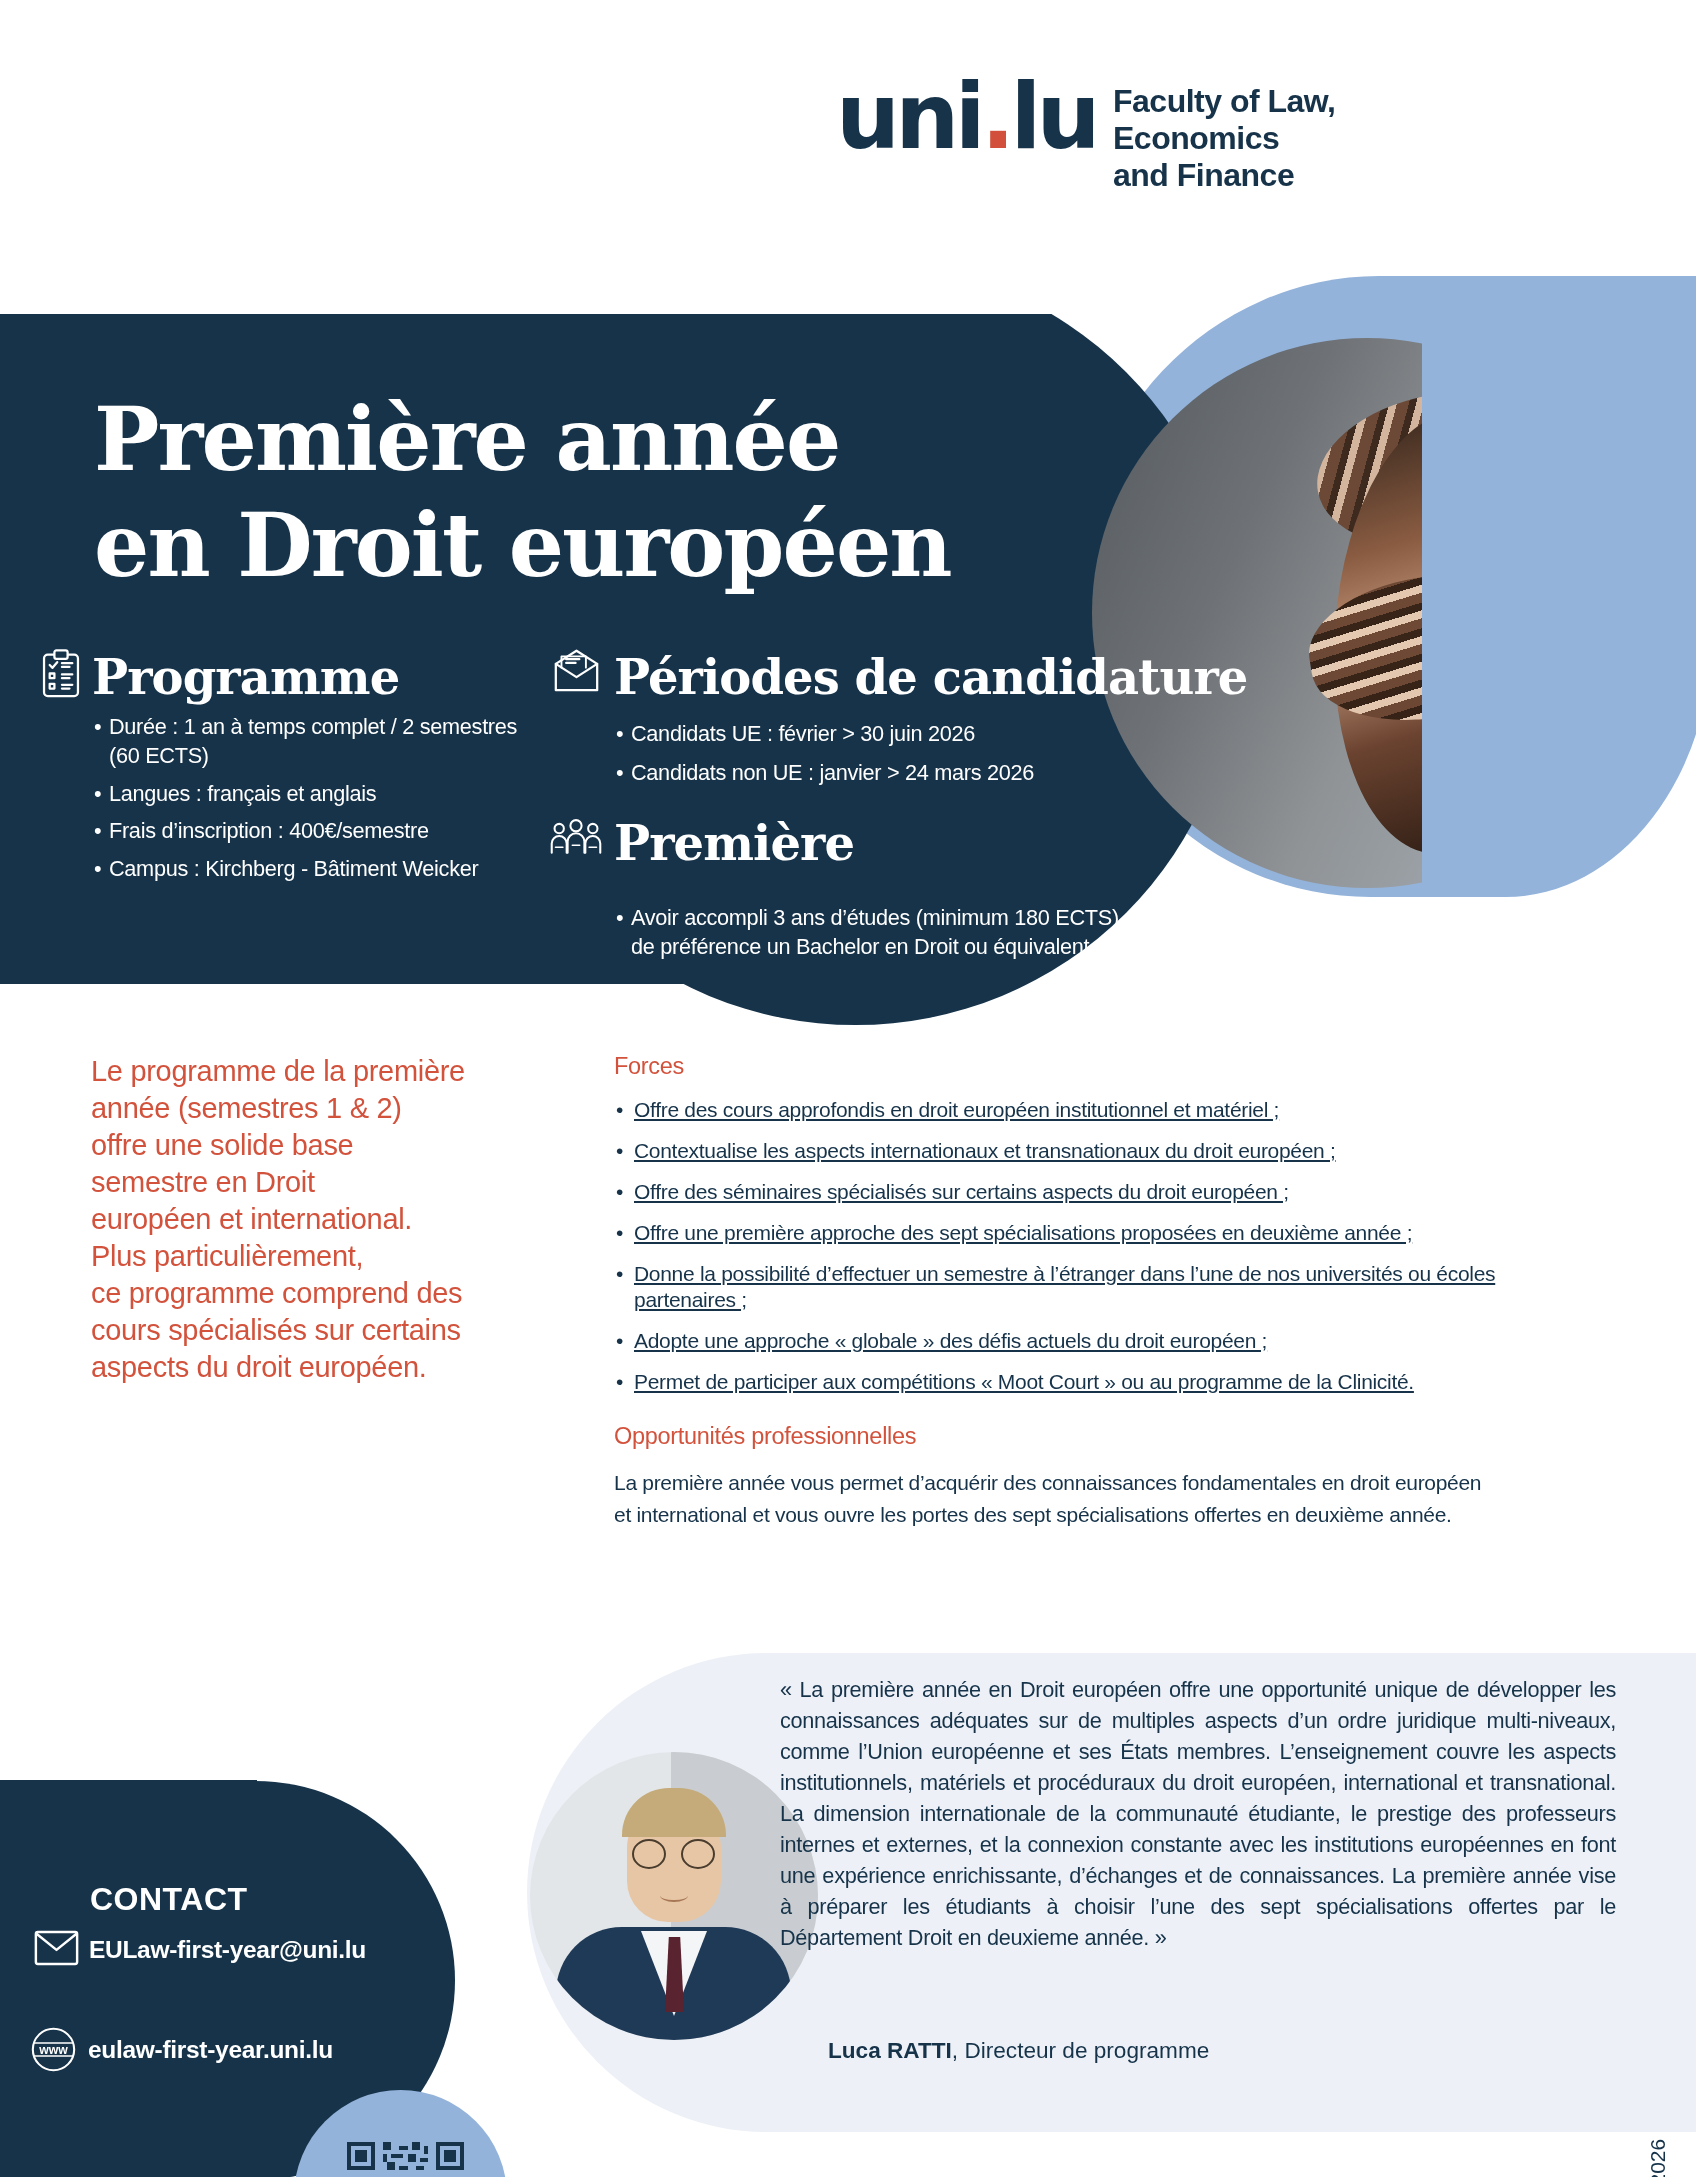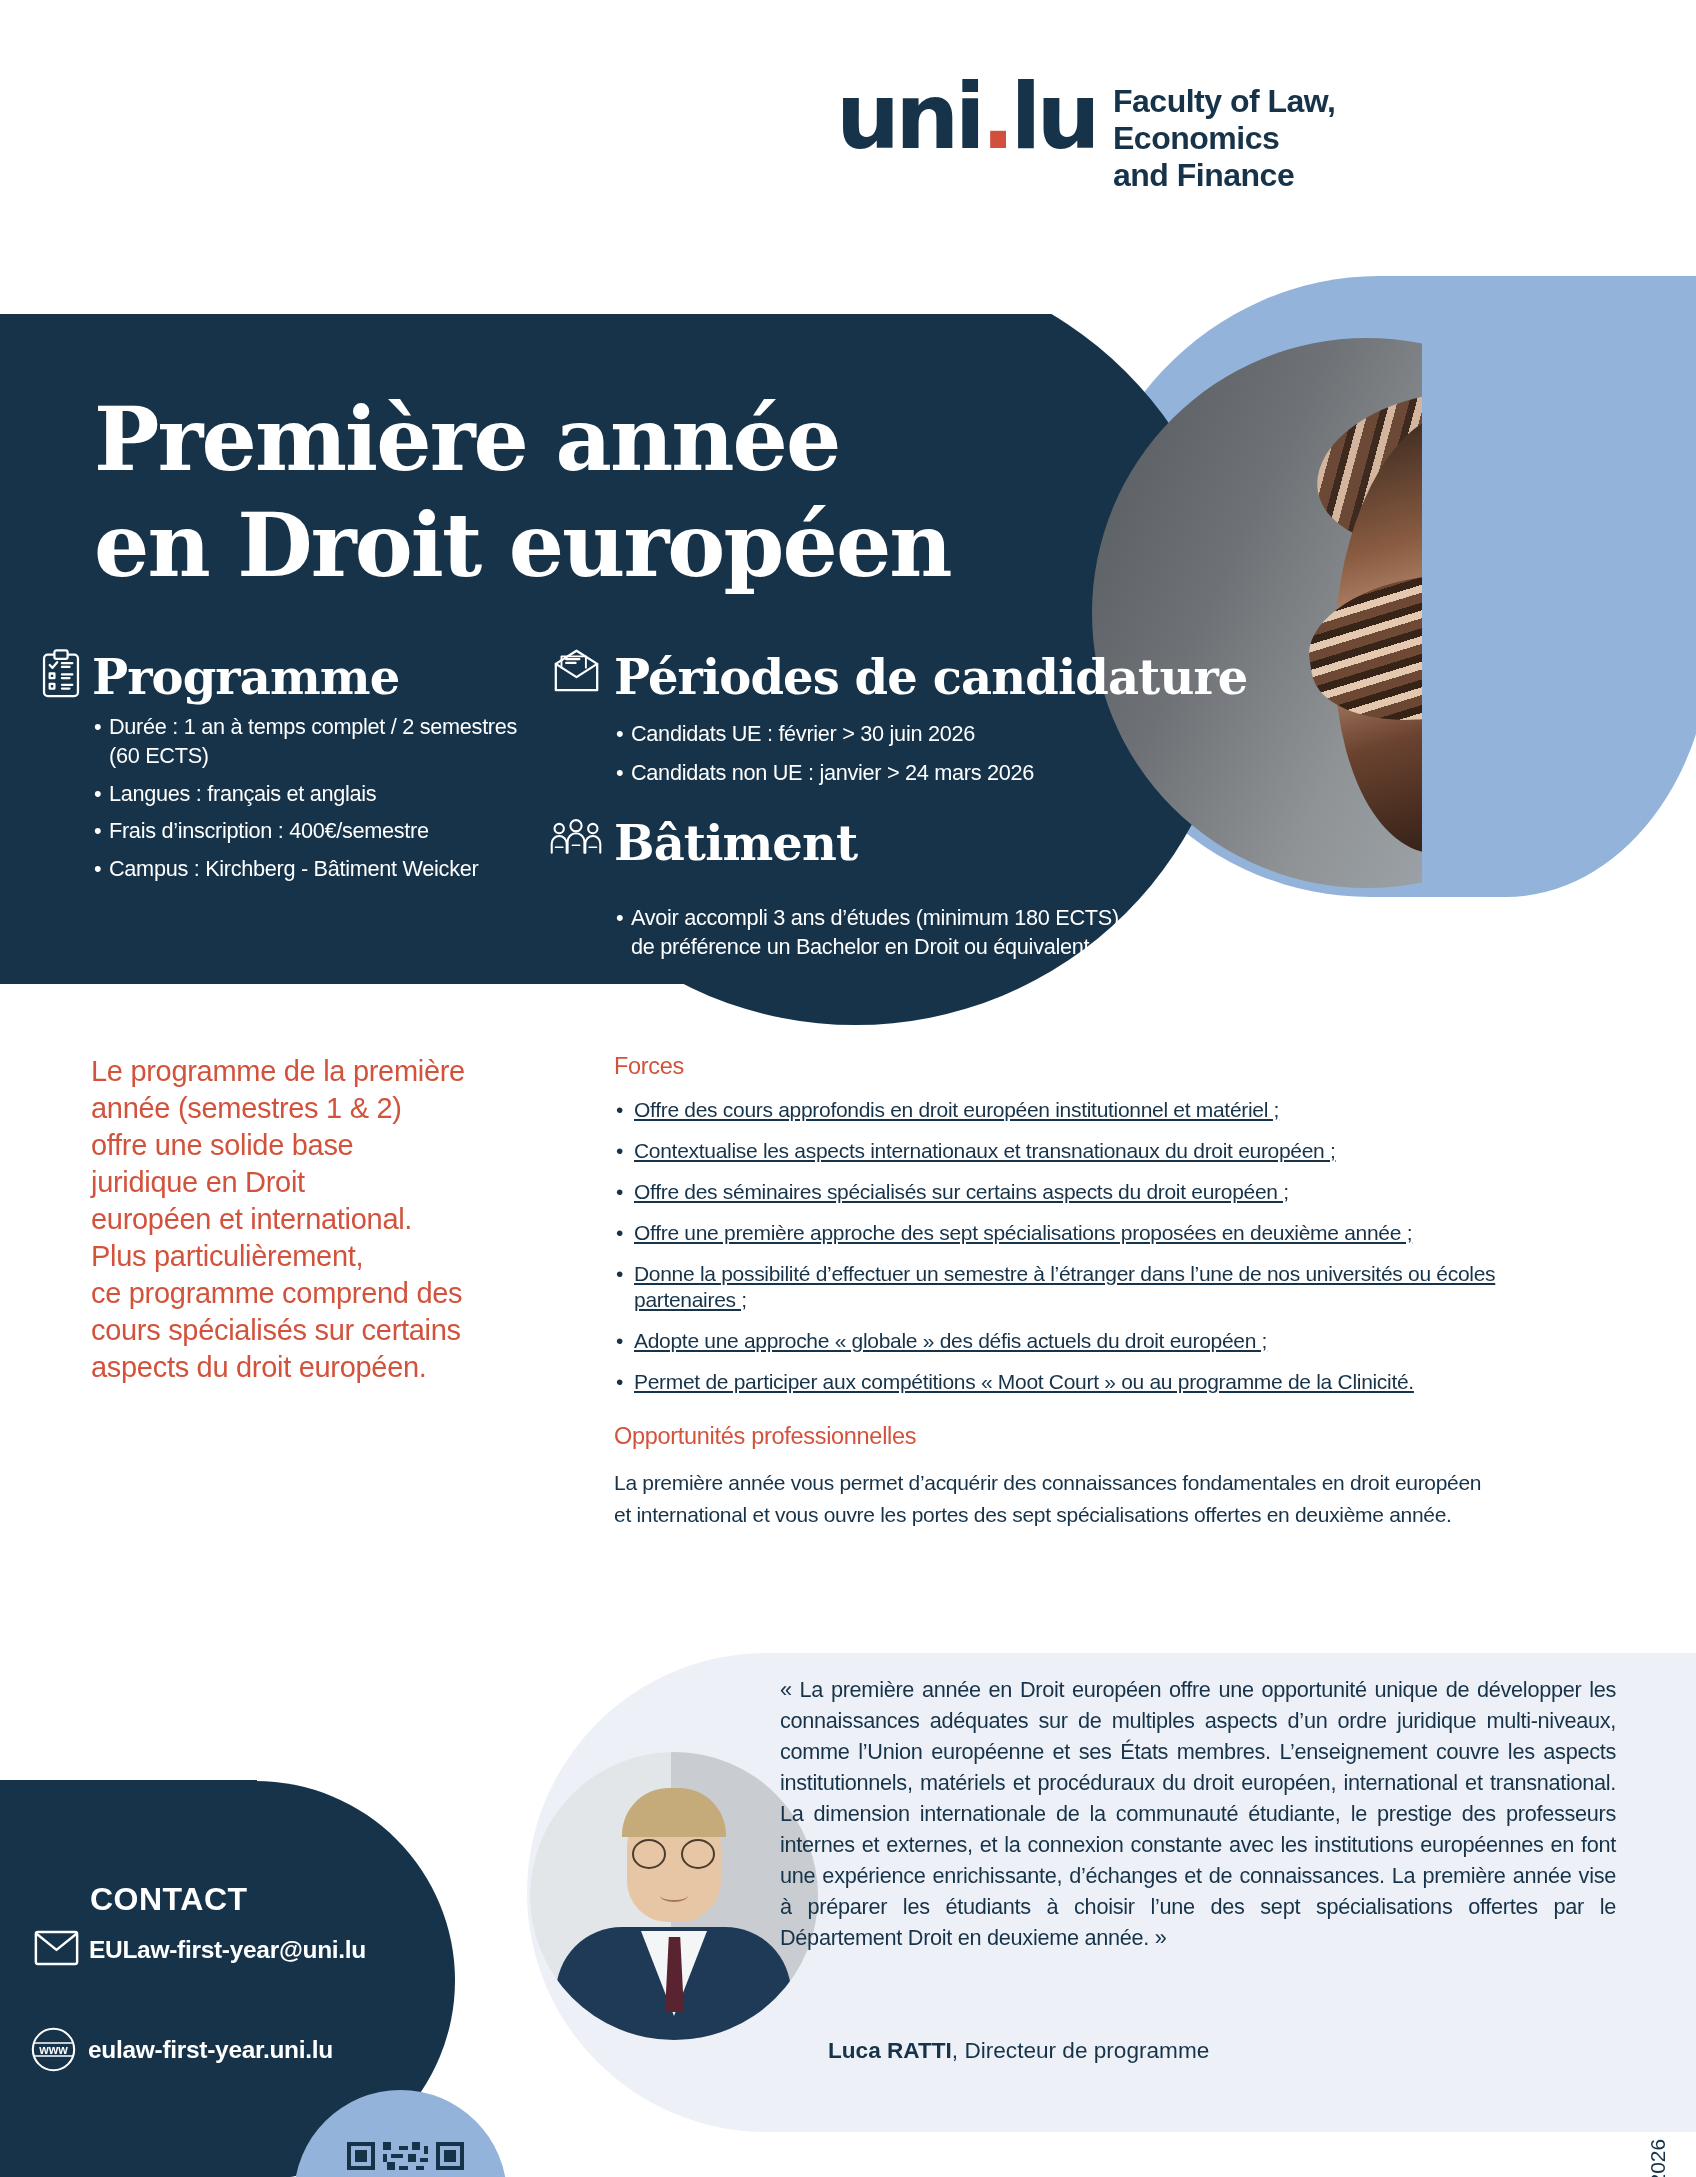--- a/index.html
+++ b/index.html
@@ -154,31 +154,31 @@
     <svg width="56" height="38" viewBox="0 0 60 40" fill="none" stroke="#ffffff" stroke-width="2.2" stroke-linecap="round" stroke-linejoin="round">
       <circle cx="12" cy="12" r="5"></circle>
         <path d="M4 38 v-10 a8 8 0 0 1 16 0 v10"></path>
       <circle cx="30" cy="9" r="6"></circle>
         <path d="M21 38 v-12 a9 9 0 0 1 18 0 v12"></path>
       <circle cx="48" cy="12" r="5"></circle>
         <path d="M40 38 v-10 a8 8 0 0 1 16 0 v10"></path>
       <path d="M8 32 h8 M26 30 h8 M44 32 h8" stroke-width="1.6"></path>
     </svg>
   </div>
-  <div class="abs sec-head" style="left:614px;top:509px;">Bâtiment</div>
+  <div class="abs sec-head" style="left:614px;top:509px;">Première</div>
   <ul class="abs hero-list" style="left:616px;top:589px;">
     <li style="width:513px;">Avoir accompli 3 ans d’études (minimum 180 ECTS) de préférence un Bachelor en Droit ou équivalent</li>
   </ul>
 </div>
 
 <div class="abs intro-red">
   <div>Le programme de la première</div>
   <div>année (semestres 1 &amp; 2)</div>
   <div>offre une solide base</div>
-  <div>juridique en Droit</div>
+  <div>semestre en Droit</div>
   <div>européen et international.</div>
   <div>Plus particulièrement,</div>
   <div>ce programme comprend des</div>
   <div>cours spécialisés sur certains</div>
   <div>aspects du droit européen.</div>
 </div>
 
 <div class="abs right-col">
   <div class="red-head">Forces</div>
   <ul class="forces">

